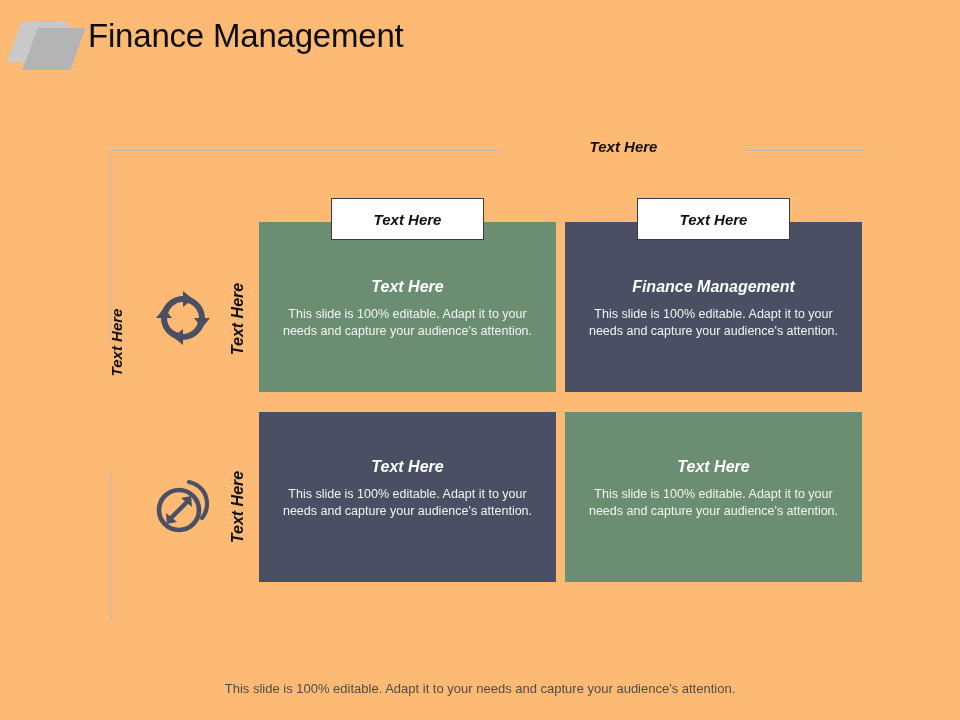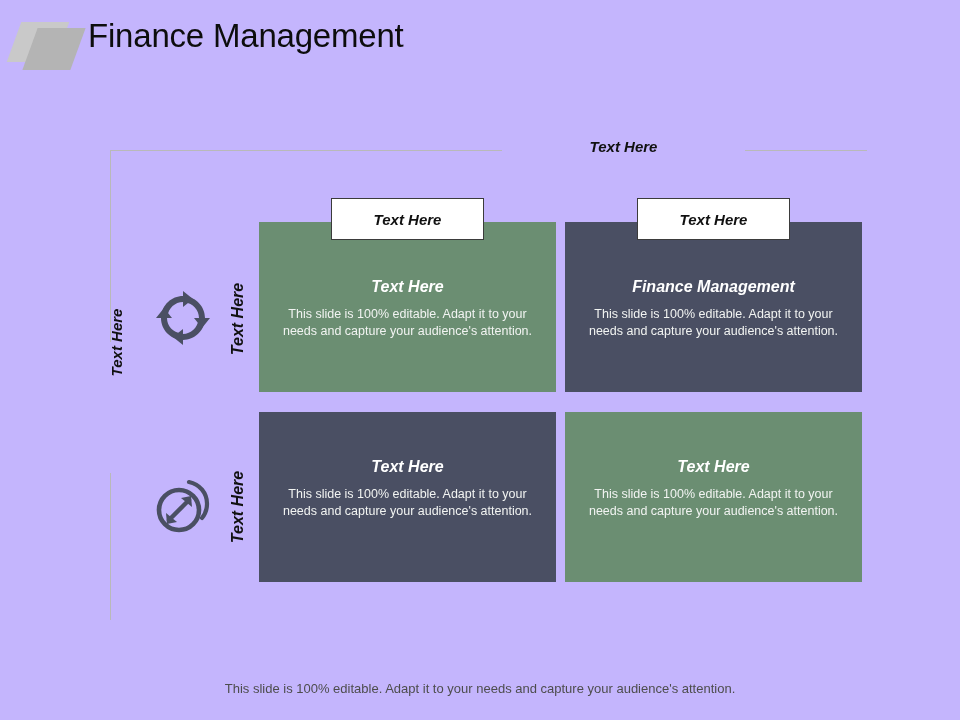--- a/index.html
+++ b/index.html
@@ -3,21 +3,21 @@
 <meta charset="utf-8">
 <style>
   html,body{margin:0;padding:0;}
   body{
     width:960px;height:720px;
     background:#ffffff;
     font-family:"Liberation Sans", sans-serif;
     overflow:hidden;
     position:relative;
   }
-  .slide{position:absolute;inset:0;background:#c4b5fd;}
+  .slide{position:absolute;inset:0;background:#fdba74;}
 
   
   .header{position:absolute;left:0;top:0;width:960px;height:92px;}
   .logo{position:absolute;left:14px;top:16px;width:72px;height:52px;}
   .logo .p-back{
     position:absolute;left:0px;top:6px;width:48px;height:40px;
     background:#c9c9c9;
     transform:skewX(-20deg);
   }
   .logo .p-front{

